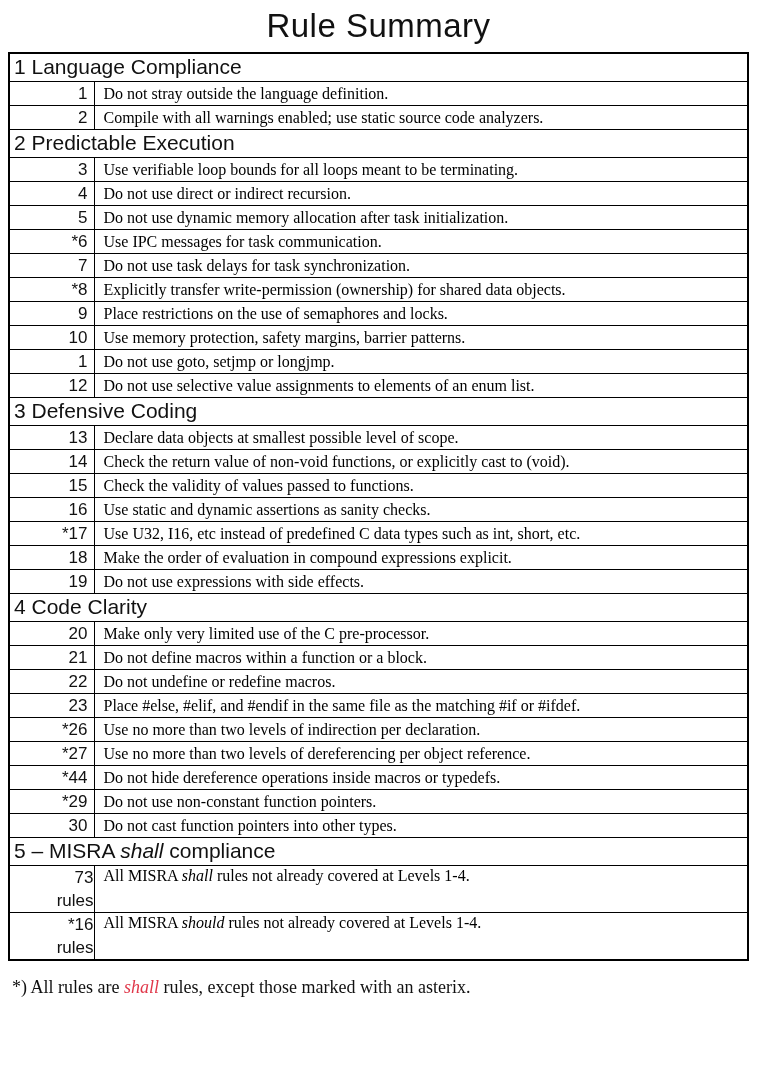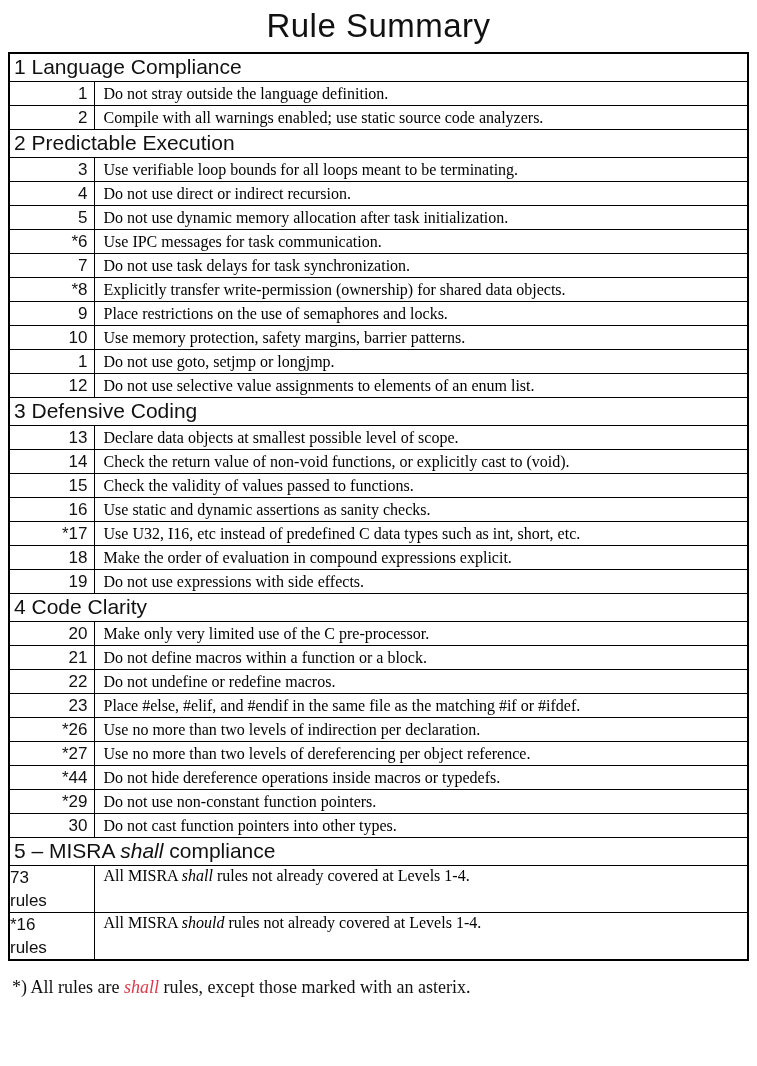--- a/index.html
+++ b/index.html
@@ -36,21 +36,21 @@
     white-space:nowrap;
   }
   td.txt{
     font-family:"Liberation Serif",serif;
     font-size:16px;color:#000;
     padding:0 2px 0 9px;
     white-space:nowrap;
   }
   tr.tall{height:47px;}
   tr.tall td{vertical-align:top;}
-  tr.tall td.num{text-align:left;padding:0;line-height:23px;}
+  tr.tall td.num{text-align:right;padding:0;line-height:23px;}
   tr.tall td.txt{padding-top:1px;}
   .it-sans{font-style:italic;}
   .it-serif{font-style:italic;}
   .footnote{
     margin:7px 0 0 12px;
     font-family:"Liberation Serif",serif;
     font-size:18px;color:#111;
     white-space:nowrap;
   }
   .footnote .red-shall{font-style:italic;}

